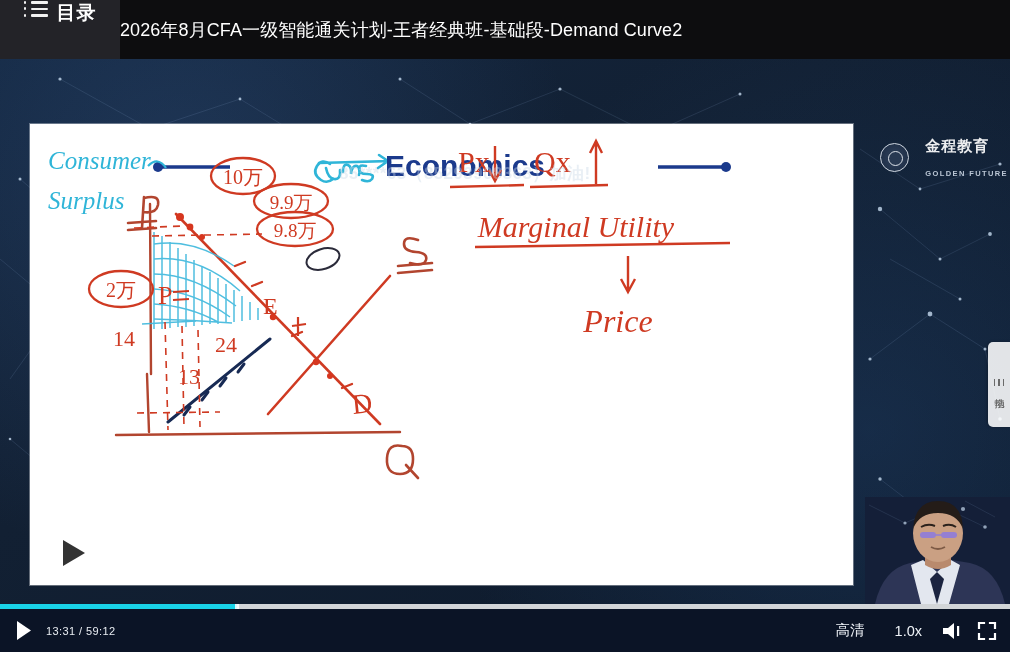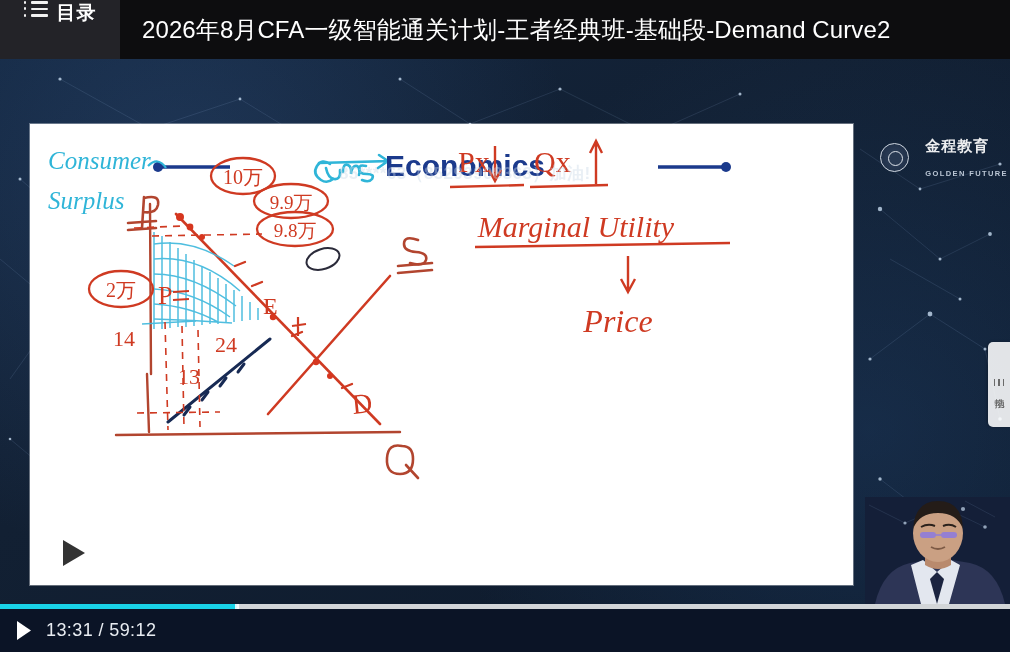--- a/index.html
+++ b/index.html
@@ -74,22 +74,21 @@
   .menu-icon b:nth-child(6) { top: 13.9px; }
   .menu-label {
     color: #fff;
     font-size: 19px;
     font-weight: bold;
     letter-spacing: 1px;
     white-space: nowrap;
   }
   .course-title {
     color: #ffffff;
-    font-size: 24px;
-    margin-left: 22px;
+    font-size: 18px;
     white-space: nowrap;
     letter-spacing: 0.1px;
   }
 
   
   .stage {
     position: absolute;
     left: 0; top: 59px;
     width: 1010px;
     height: 545px;
@@ -283,21 +282,21 @@
   .ctrl-play {
     width: 46px;
     display: flex;
     align-items: center;
     justify-content: center;
     cursor: pointer;
     flex: 0 0 auto;
   }
   .time-text {
     color: #e8ecf1;
-    font-size: 18px;
+    font-size: 11px;
     letter-spacing: 0.4px;
     white-space: nowrap;
   }
   .ctrl-spacer { flex: 1 1 auto; }
   .ctrl-right {
     display: flex;
     align-items: center;
     gap: 0px;
     padding-right: 6px;
   }
@@ -604,15 +603,35 @@
   <div class="controls">
     <div class="ctrl-play">
       <svg width="17" height="21" viewBox="0 0 17 21">
         <polygon points="2,1 16,10.5 2,20" fill="#ffffff"></polygon>
       </svg>
     </div>
     <div class="time-text">13:31 / 59:12</div>
 
     <div class="ctrl-spacer"></div>
 
+    <div class="ctrl-right">
+      <div class="quality-btn">高清</div>
+      <div class="speed-btn">1.0x</div>
+      <div class="icon-btn">
+        <svg width="22" height="20" viewBox="0 0 22 20">
+          <polygon points="1,7 6,7 12,2 12,18 6,13 1,13" fill="#ffffff"></polygon>
+          <rect x="15" y="5" width="2.2" height="10" fill="#ffffff"></rect>
+        </svg>
+      </div>
+      <div class="icon-btn">
+        <svg width="20" height="20" viewBox="0 0 20 20">
+          <g stroke="#ffffff" stroke-width="2.2" fill="none" stroke-linecap="square">
+            <path d="M2 7 L2 2 L7 2"></path>
+            <path d="M13 2 L18 2 L18 7"></path>
+            <path d="M18 13 L18 18 L13 18"></path>
+            <path d="M7 18 L2 18 L2 13"></path>
+          </g>
+        </svg>
+      </div>
+    </div>
   </div>
 
 </div>
 
 </body></html>

